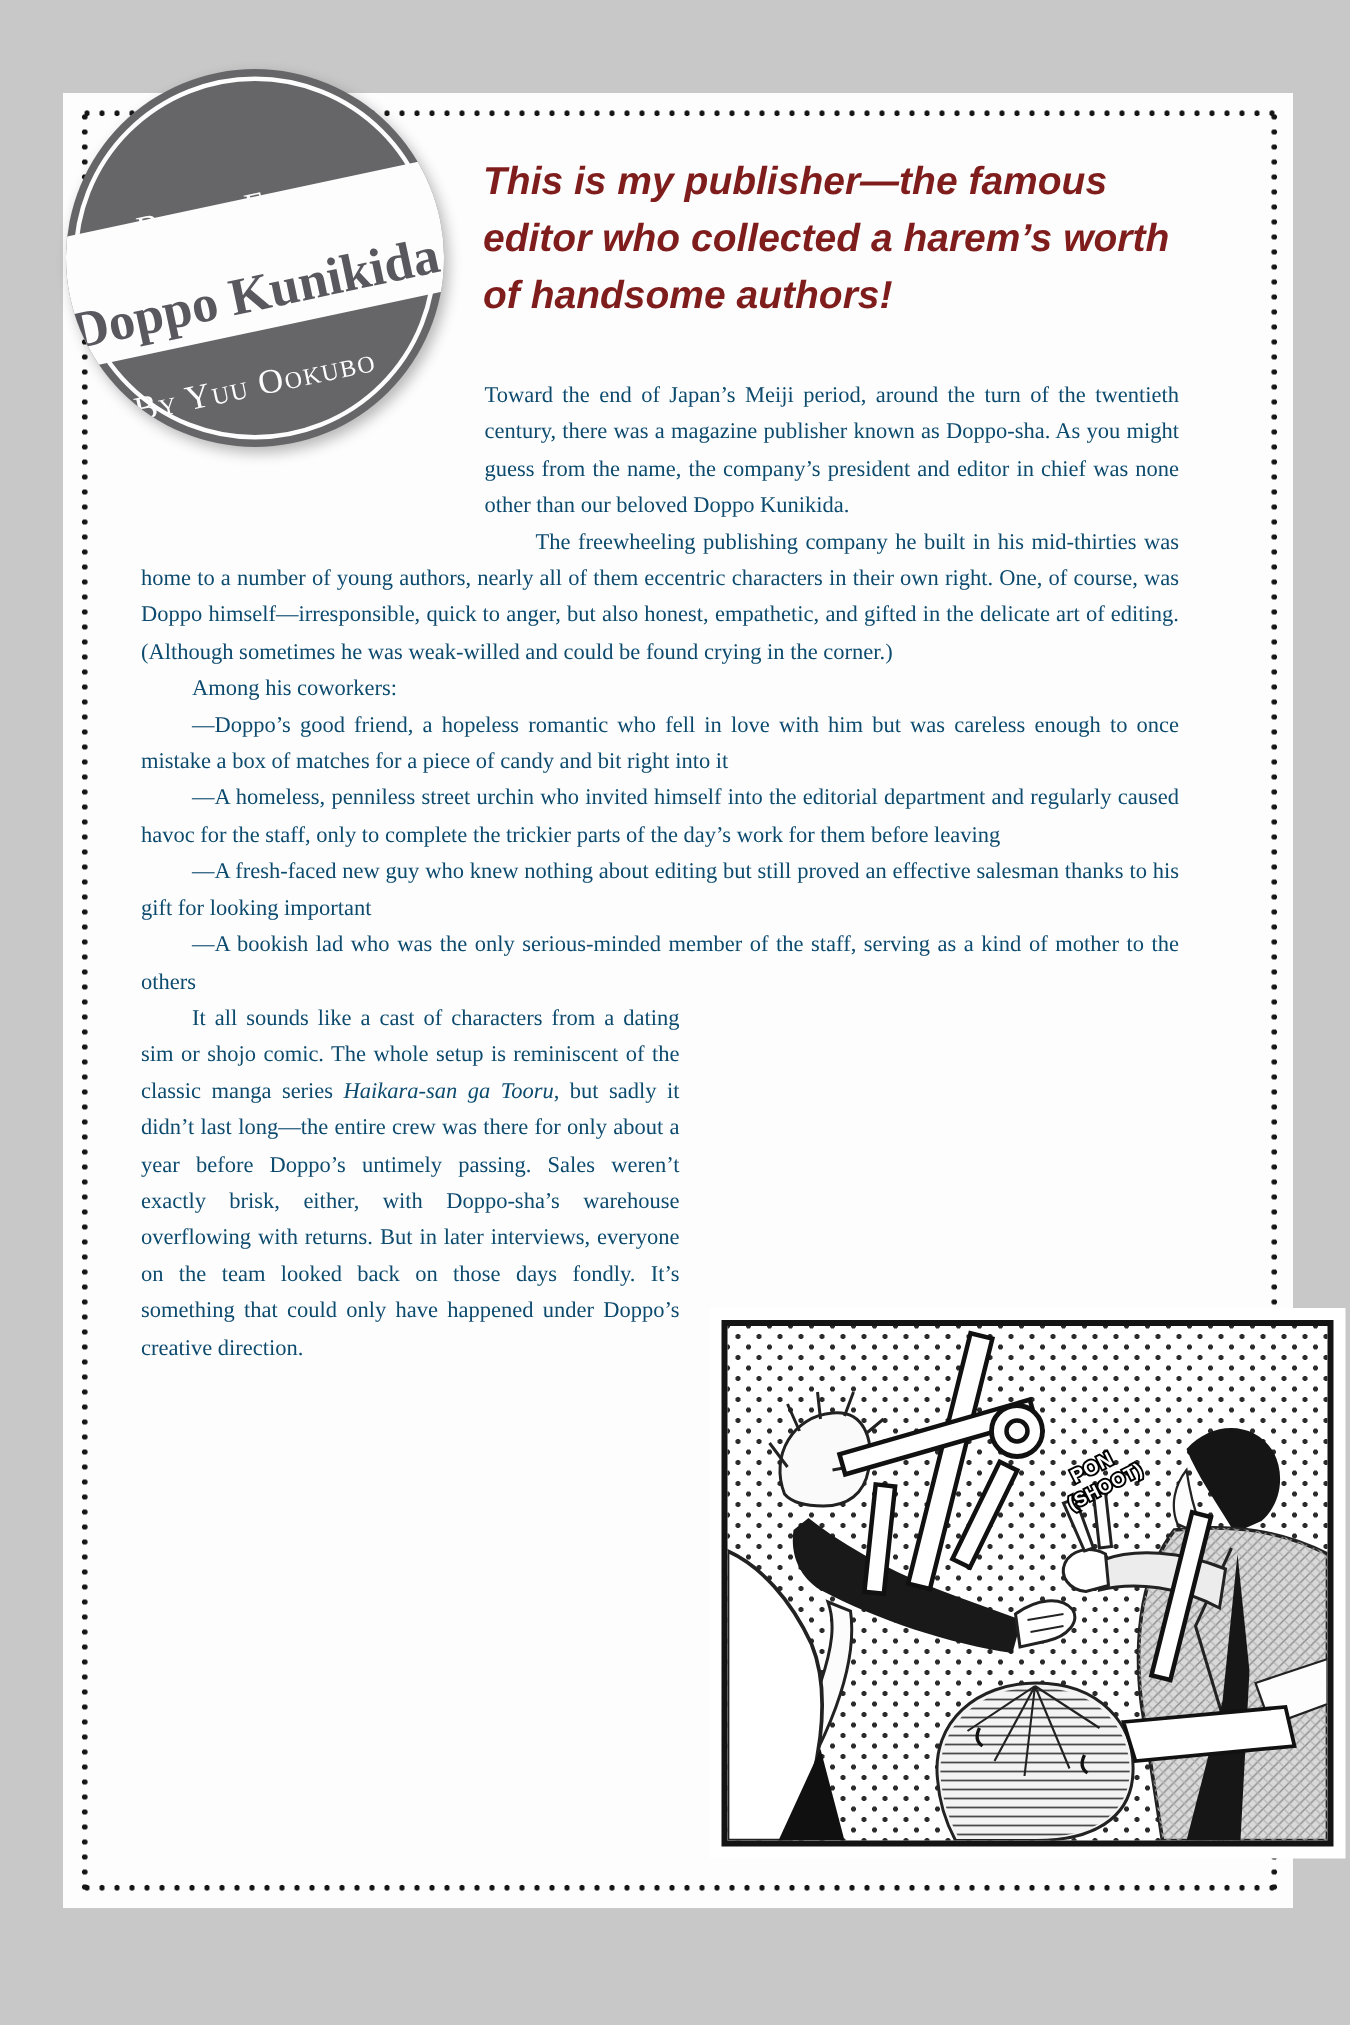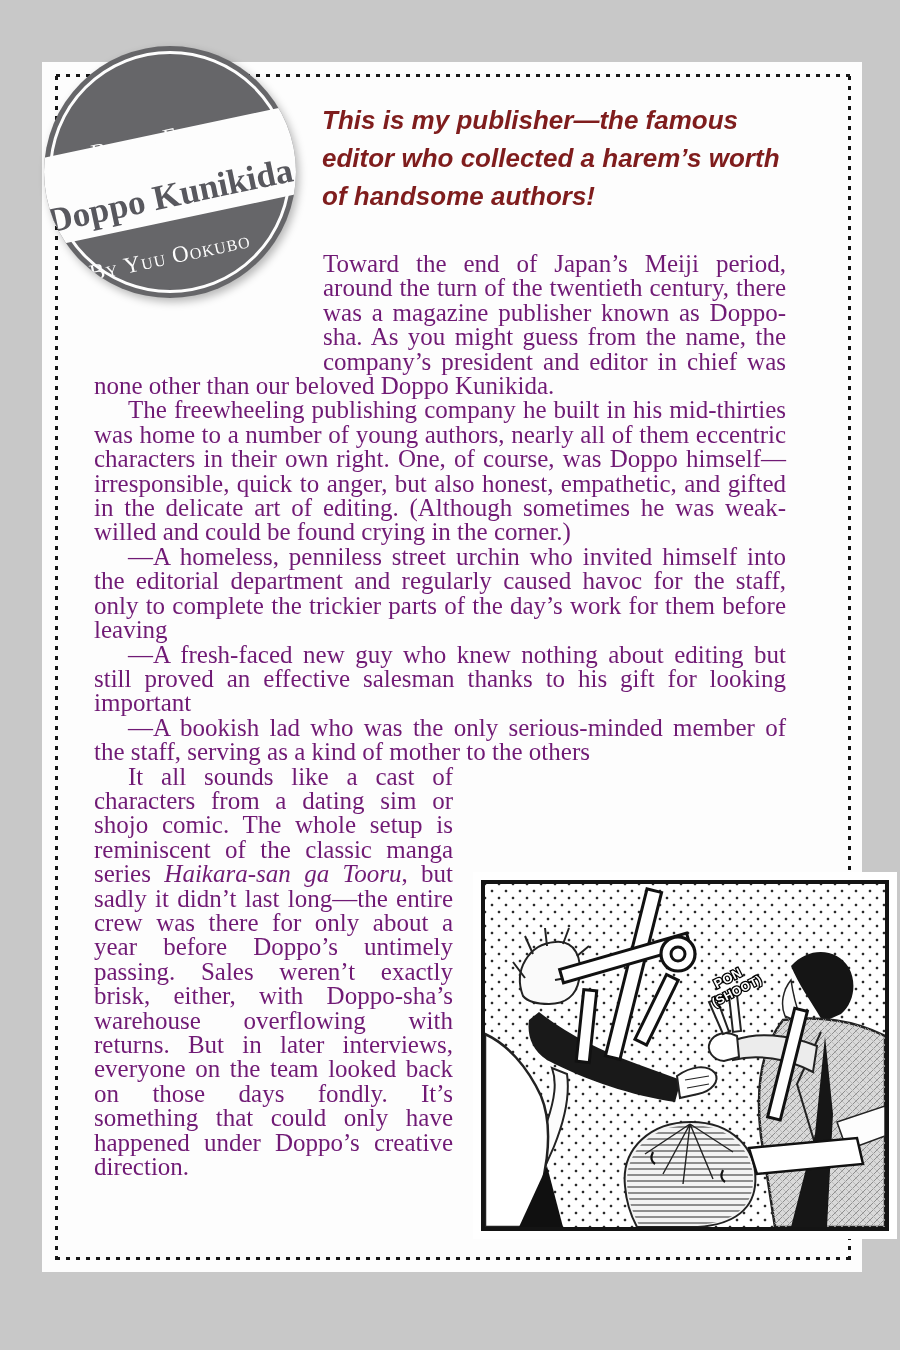--- a/index.html
+++ b/index.html
@@ -26,21 +26,21 @@
     font-variant:small-caps;letter-spacing:1px;color:#fdfdfd;}
   .badge-series{top:78px;font-size:23px;}
   .badge-name{top:130px;font-size:35px;font-weight:bold;font-variant:normal;color:#58585e;letter-spacing:0;}
   .badge-by{top:198px;font-size:23px;}
 
   .headline{position:absolute;left:322px;top:102px;width:488px;
     font-family:"Liberation Sans",sans-serif;font-style:italic;font-weight:700;
     font-size:26px;line-height:1.46;color:#7f1d1d;}
 
   .article{position:absolute;left:94px;top:252px;width:692px;text-align:justify;
-    font-size:25px;line-height:24.4px;color:#701a75;}
+    font-size:15px;line-height:24.4px;color:#0c4a6e;}
   .article p{margin:0;}
   .ind{text-indent:34px;}
   .it{font-style:italic;}
   .badge-spacer{float:left;width:229px;height:101px;}
   .panel-spacer{float:right;width:333px;height:400px;margin-top:25px;}
 
   
   .manga-panel{position:absolute;left:481px;top:880px;width:408px;height:351px;
     box-sizing:border-box;border:4px solid #141414;background-color:#fff;
     background-image:radial-gradient(circle 1.6px,#2b2b2b 94%,transparent 100%),
@@ -70,20 +70,22 @@
     <div class="badge-line badge-name">Doppo Kunikida</div>
     <div class="badge-line badge-by">By Yuu Ookubo</div>
   </div>
 
   <div class="headline">This is my publisher—the famous editor who collected a harem’s worth of handsome authors!</div>
 
   <div class="article">
     <div class="badge-spacer"></div>
     <p>Toward the end of Japan’s Meiji period, around the turn of the twentieth century, there was a magazine publisher known as Doppo-sha. As you might guess from the name, the company’s president and editor in chief was none other than our beloved Doppo Kunikida.</p>
     <p class="ind">The freewheeling publishing company he built in his mid-thirties was home to a number of young authors, nearly all of them eccentric characters in their own right. One, of course, was Doppo himself—irresponsible, quick to anger, but also honest, empathetic, and gifted in the delicate art of editing. (Although sometimes he was weak-willed and could be found crying in the corner.)</p>
+    <p class="ind">Among his coworkers:</p>
+    <p class="ind">—Doppo’s good friend, a hopeless romantic who fell in love with him but was careless enough to once mistake a box of matches for a piece of candy and bit right into it</p>
     <p class="ind">—A homeless, penniless street urchin who invited himself into the editorial department and regularly caused havoc for the staff, only to complete the trickier parts of the day’s work for them before leaving</p>
     <p class="ind">—A fresh-faced new guy who knew nothing about editing but still proved an effective salesman thanks to his gift for looking important</p>
     <p class="ind">—A bookish lad who was the only serious-minded member of the staff, serving as a kind of mother to the others</p>
     <p class="ind"><span class="panel-spacer"></span></p>
     <p class="ind"><span>It all sounds like a cast of characters from a dating sim or shojo comic. The whole setup is reminiscent of the classic manga series </span><span class="it">Haikara-san ga Tooru</span><span>, but sadly it didn’t last long—the entire crew was there for only about a year before Doppo’s untimely passing. Sales weren’t exactly brisk, either, with Doppo-sha’s warehouse overflowing with returns. But in later interviews, everyone on the team looked back on those days fondly. It’s something that could only have happened under Doppo’s creative direction.</span></p>
   </div>
 
   <div class="manga-panel">
     <svg viewBox="0 0 400 343">
       <defs>

